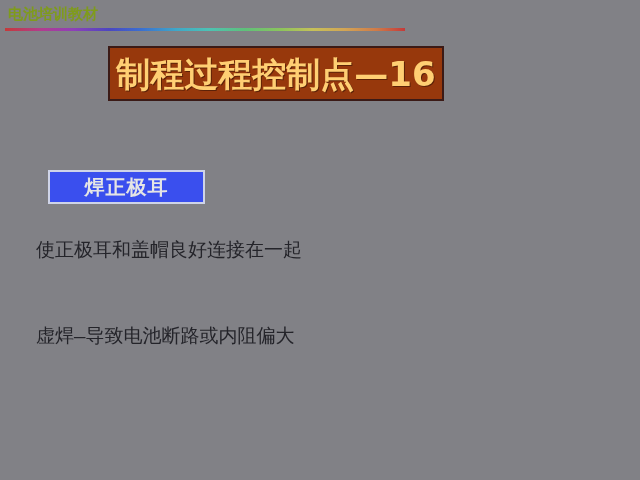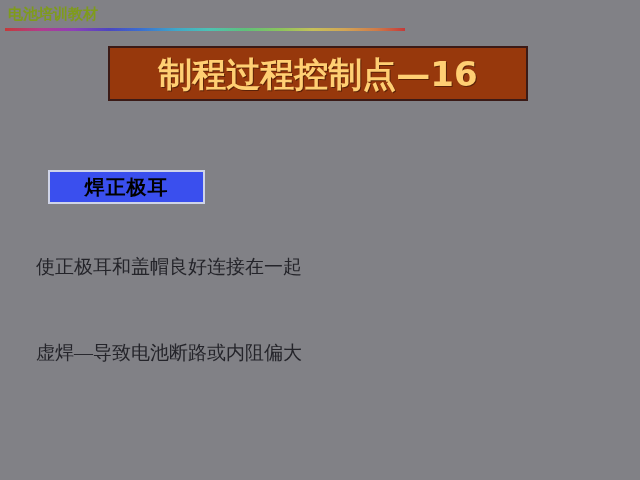--- a/index.html
+++ b/index.html
@@ -57,21 +57,21 @@
       #d2a455 85%,
       #cf7a48 93%,
       #c43a3a 100%);
   }
 
   
   .title-banner {
     position: absolute;
     left: 108px;
     top: 46px;
-    width: 420px;
+    width: 336px;
     height: 55px;
     background: #97380c;
     border: 2px solid #3b1a16;
     box-sizing: border-box;
     display: flex;
     align-items: center;
     justify-content: center;
   }
   .title-text {
     font-size: 34px;
@@ -94,39 +94,38 @@
     border: 2px solid #cfd4e8;
     box-sizing: border-box;
     display: flex;
     align-items: center;
     justify-content: center;
   }
   .blue-label .label-text {
     font-size: 20px;
     line-height: 24px;
     font-weight: bold;
-    color: #000000;
+    color: #e5e5e5;
     white-space: nowrap;
     letter-spacing: 1px;
     font-family: "DejaVu Sans", "Liberation Sans", sans-serif;
   }
   #blue-label-1 { top: 170px; }
   #blue-label-2 { top: 287px; }
 
   
   .body-text {
     position: absolute;
     left: 36px;
     font-size: 19px;
     line-height: 26px;
     color: #24242a;
     white-space: nowrap;
     letter-spacing: 0px;
-    font-family: Liberation Serif, serif;
-    margin-top: 16px;
+    font-family: Liberation Mono, monospace;
   }
   #body-text-1 { top: 238px; }
   #body-text-2 { top: 324px; }
 </style>
 </head>
 <body>
 
 <div class="slide">
 
   <div class="header-label">电池培训教材</div>

